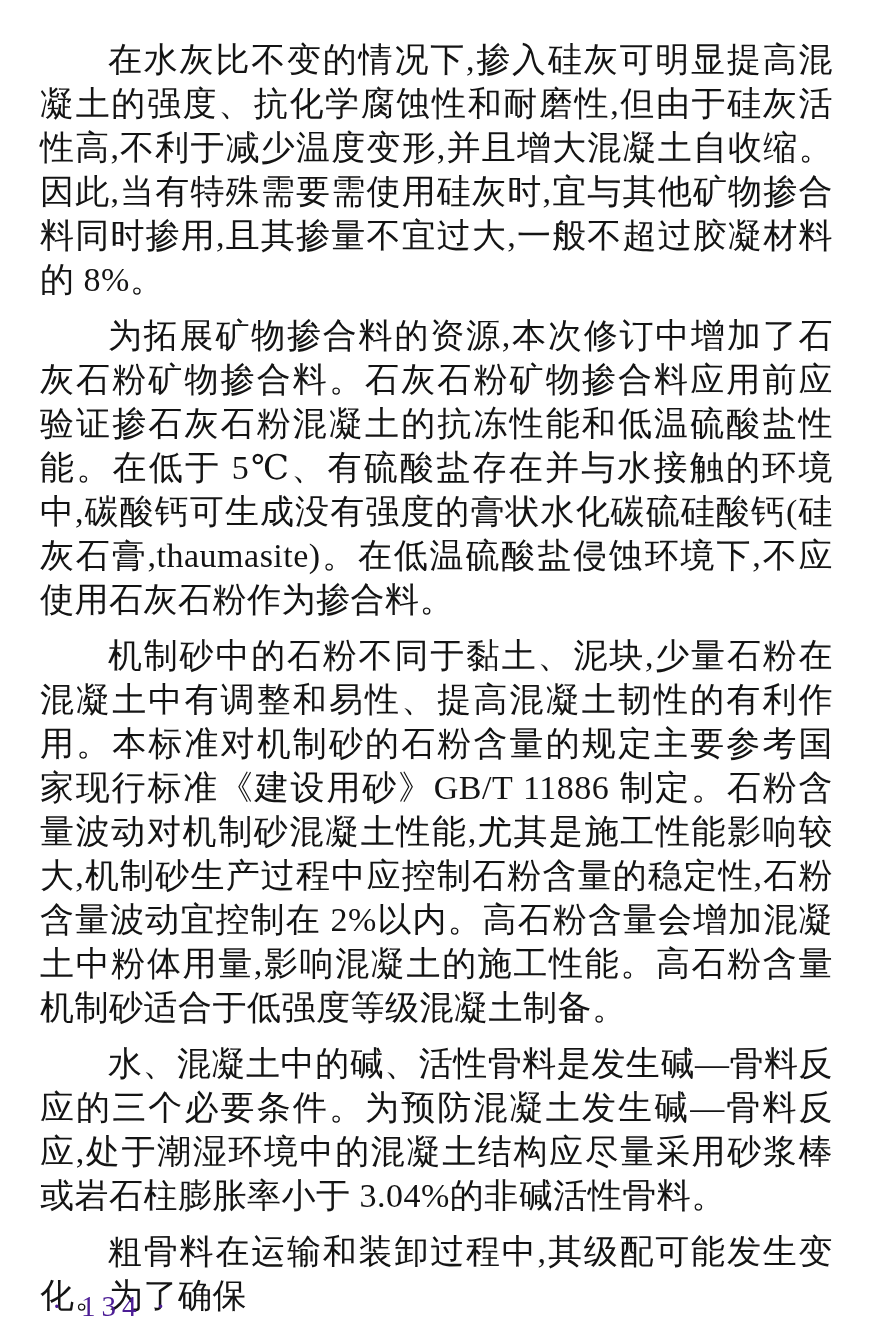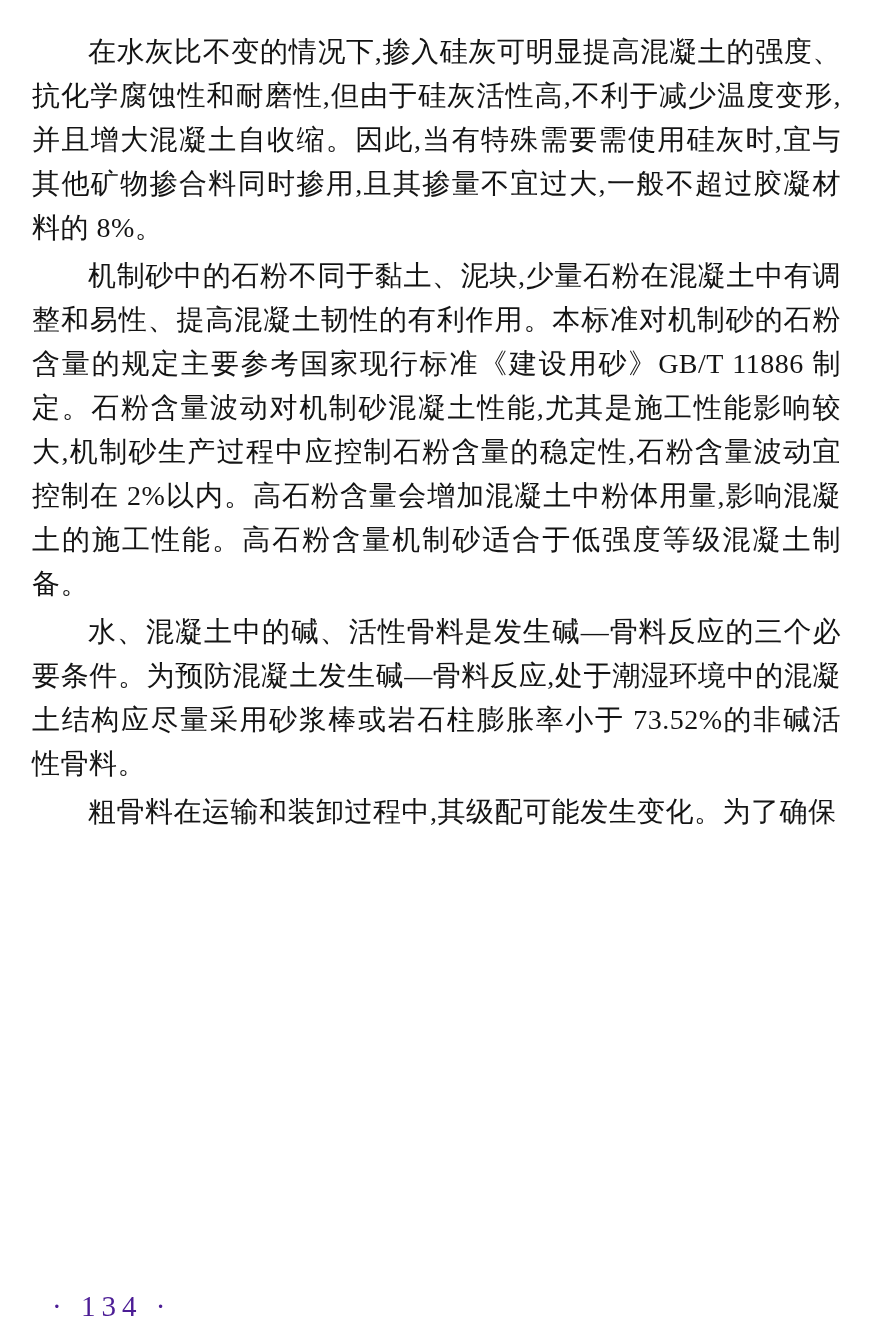--- a/index.html
+++ b/index.html
@@ -13,22 +13,22 @@
     height: 1343px;
     margin: 0 auto;
     background: #ffffff;
     color: #141414;
     font-family: "Liberation Serif", "DejaVu Serif", serif;
     box-sizing: border-box;
     padding: 26px 29px 0 28px;
     overflow: hidden;
   }
   .body-text p.para {
-    margin: 4px;
-    font-size: 28px;
+    margin: 12px;
+    font-size: 34px;
     line-height: 44px;
     text-align: justify;
     text-justify: inter-character;
     letter-spacing: 0.5px;
     word-break: break-all;
   }
   .para.indent {
     text-indent: 2em;
   }
   .section-lead {
@@ -48,24 +48,25 @@
   }
 </style>
 </head>
 <body>
 
 <div class="page">
   <div class="body-text">
 
     <p class="para indent">在水灰比不变的情况下,掺入硅灰可明显提高混凝土的强度、抗化学腐蚀性和耐磨性,但由于硅灰活性高,不利于减少温度变形,并且增大混凝土自收缩。因此,当有特殊需要需使用硅灰时,宜与其他矿物掺合料同时掺用,且其掺量不宜过大,一般不超过胶凝材料的 8%。</p>
 
+    <p class="para indent">为拓展矿物掺合料的资源,本次修订中增加了石灰石粉矿物掺合料。石灰石粉矿物掺合料应用前应验证掺石灰石粉混凝土的抗冻性能和低温硫酸盐性能。在低于 5℃、有硫酸盐存在并与水接触的环境中,碳酸钙可生成没有强度的膏状水化碳硫硅酸钙(硅灰石膏,thaumasite)。在低温硫酸盐侵蚀环境下,不应使用石灰石粉作为掺合料。</p>
 
 
     <p class="para indent">机制砂中的石粉不同于黏土、泥块,少量石粉在混凝土中有调整和易性、提高混凝土韧性的有利作用。本标准对机制砂的石粉含量的规定主要参考国家现行标准《建设用砂》GB/T 11886 制定。石粉含量波动对机制砂混凝土性能,尤其是施工性能影响较大,机制砂生产过程中应控制石粉含量的稳定性,石粉含量波动宜控制在 2%以内。高石粉含量会增加混凝土中粉体用量,影响混凝土的施工性能。高石粉含量机制砂适合于低强度等级混凝土制备。</p>
 
-    <p class="para indent">水、混凝土中的碱、活性骨料是发生碱—骨料反应的三个必要条件。为预防混凝土发生碱—骨料反应,处于潮湿环境中的混凝土结构应尽量采用砂浆棒或岩石柱膨胀率小于 73.52%的非碱活性骨料。</p>
+    <p class="para indent">水、混凝土中的碱、活性骨料是发生碱—骨料反应的三个必要条件。为预防混凝土发生碱—骨料反应,处于潮湿环境中的混凝土结构应尽量采用砂浆棒或岩石柱膨胀率小于 3.04%的非碱活性骨料。</p>
 
     <p class="para indent">粗骨料在运输和装卸过程中,其级配可能发生变化。为了确保</p>
 
   </div>
 
   <div class="page-number">· 134 ·</div>
 </div>
 
 </body></html>

